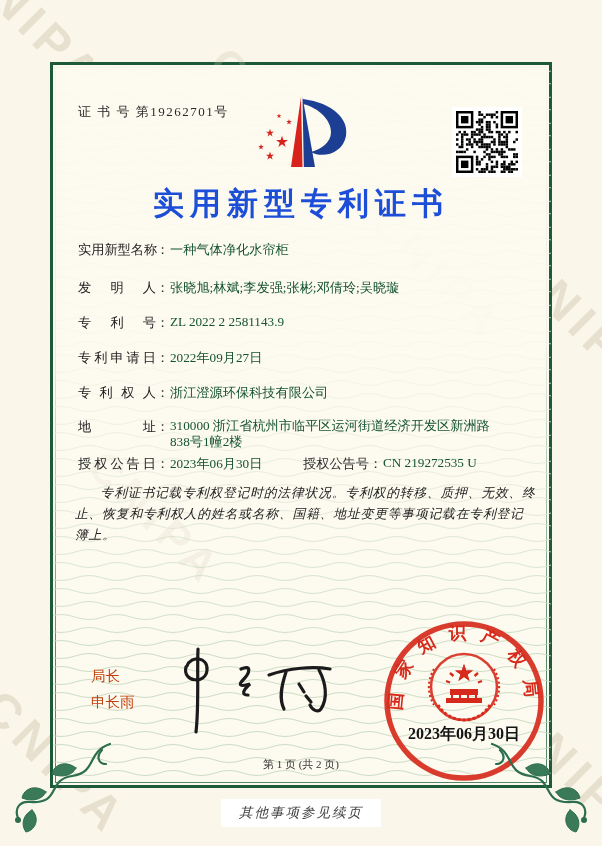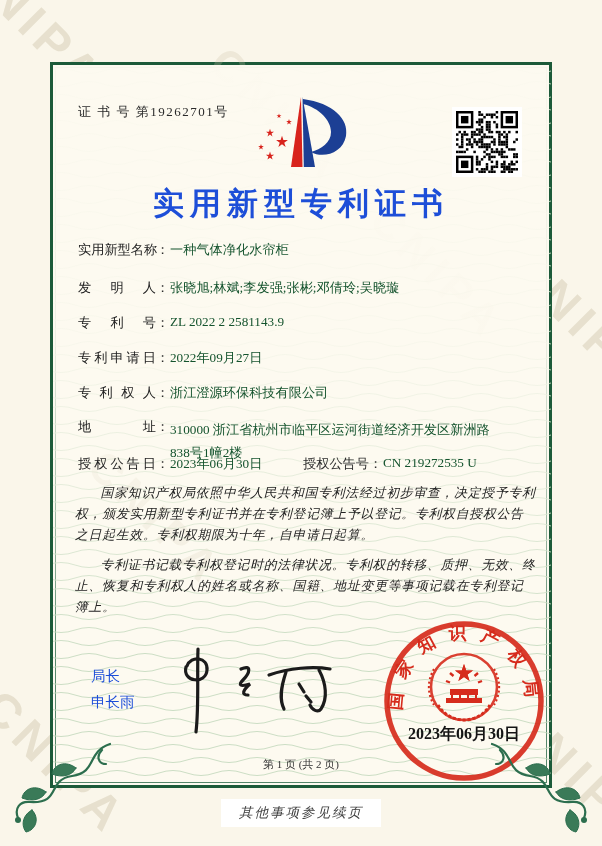--- a/index.html
+++ b/index.html
@@ -65,37 +65,37 @@
   .frow { position:absolute; left:0; white-space:nowrap; }
   .f-label {
     display:inline-block; width:78px;
     text-align:justify; text-align-last:justify;
     vertical-align:top; color:#222;
   }
   .f-colon { display:inline-block; width:14px; vertical-align:top; }
   .f-value { color:#14532d; }
   .f-value.wrap {
     display:inline-block; width:332px; white-space:normal;
-    line-height:23px; vertical-align:top;
+    line-height:16px; vertical-align:top;
   }
   .f-value.fixedw { display:inline-block; width:133px; vertical-align:top; }
   .f-label2 {
     display:inline-block; width:66px;
     text-align:justify; text-align-last:justify; vertical-align:top;
   }
   .paras {
     position:absolute; left:22px; top:418px; width:462px;
     font-size:12.8px; line-height:21px; letter-spacing:.8px;
     font-style:italic; color:#222; z-index:3;
   }
   .paras p { text-indent:2em; margin-bottom:9px; }
   .signer {
     position:absolute; left:38px; top:598px; z-index:4;
     font-family:"Liberation Sans","DejaVu Sans",sans-serif;
-    font-size:14.5px; color:#1d4ed8; line-height:26px;
+    font-size:14.5px; color:#c2410c; line-height:26px;
   }
   .sig-svg { position:absolute; left:100px; top:570px; z-index:4; }
   .seal { position:absolute; left:327px; top:552px; z-index:5; }
   .page-num {
     position:absolute; left:0; top:692px; width:100%;
     text-align:center; font-size:11px; color:#333; z-index:4;
   }
   .note-strip {
     position:absolute; left:221px; top:799px; width:160px; height:28px;
     background:#ffffff; display:flex; align-items:center; justify-content:center;
@@ -428,21 +428,20 @@
         </div>
         <div class="frow" style="top:353px">
           <span class="f-label">地址</span><span class="f-colon">：</span><span class="f-value wrap">310000 浙江省杭州市临平区运河街道经济开发区新洲路838号1幢2楼</span>
         </div>
         <div class="frow" style="top:390px">
           <span class="f-label">授权公告日</span><span class="f-colon">：</span><span class="f-value fixedw">2023年06月30日</span><span class="f-label2">授权公告号</span><span class="f-colon">：</span><span class="f-value">CN 219272535 U</span>
         </div>
       </div>
 
       <div class="paras">
-        <p>国家知识产权局依照中华人民共和国专利法经过初步审查，决定授予专利权，颁发实用新型专利证书并在专利登记簿上予以登记。专利权自授权公告之日起生效。专利权期限为十年，自申请日起算。</p>
         <p>专利证书记载专利权登记时的法律状况。专利权的转移、质押、无效、终止、恢复和专利权人的姓名或名称、国籍、地址变更等事项记载在专利登记簿上。</p>
       </div>
 
       <div class="signer">
         <div>局长</div>
         <div>申长雨</div>
       </div>
 
       <svg class="sig-svg" width="240" height="150" viewBox="0 0 240 150">
         <g fill="none" stroke="#1b1b1b" stroke-width="3.2" stroke-linecap="round">

